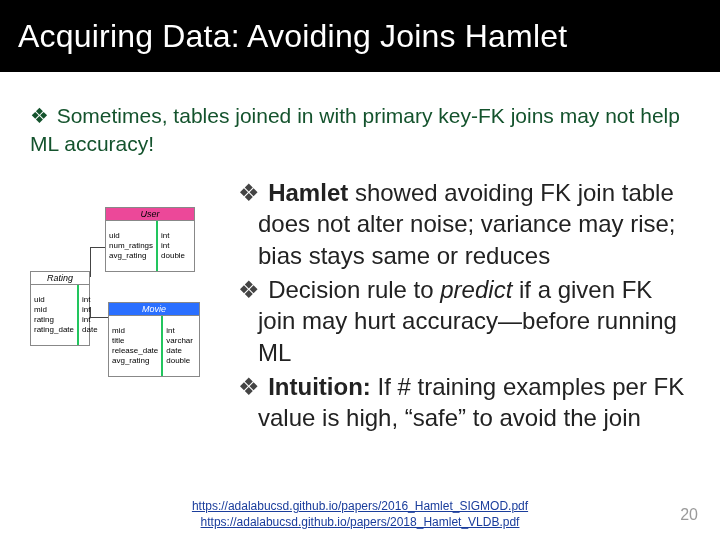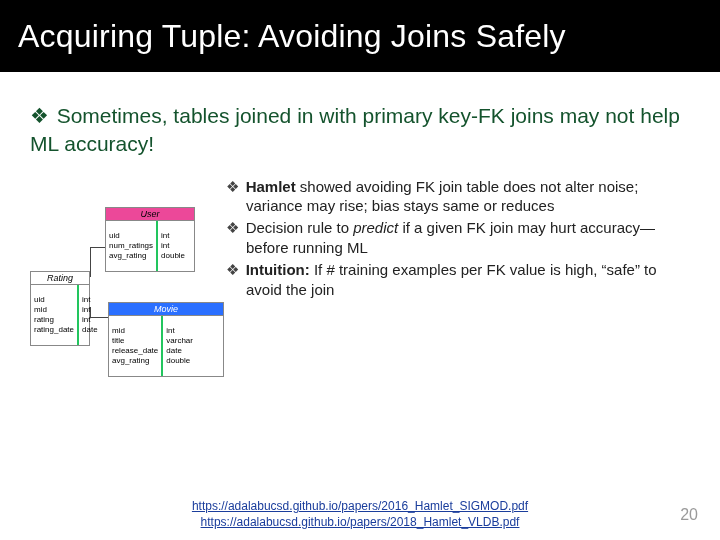--- a/index.html
+++ b/index.html
@@ -47,29 +47,30 @@
     border: 1px solid #888;
   }
   .tbl .hdr { font-style: italic; text-align: center; padding: 1px 4px; font-size: 9px; border-bottom:1px solid #888;}
   .tbl .cols { display:flex; }
   .tbl .c { padding: 10px 3px; font-size:8px; line-height:1.25; }
   .tbl .c + .c { border-left:2px solid #22c55e; }
   .rating { left:0; top:64px; width:60px; }
   .rating .hdr { background:#fff; }
   .user { left:75px; top:0; width:90px; }
   .user .hdr { background:#ec4899; color:#000; }
-  .movie { left:78px; top:95px; width:116px; }
+  .movie { left:78px; top:95px; width:92px; }
   .movie .hdr { background:#2a6fff; color:#fff; }
   .line { position:absolute; background:#444; }
   .right-list {
     flex: 1;
-    font-size: 15px;
+    font-size: 24px;
     color:#222;
     line-height: 1.32;
     padding-left: 6px;
+    margin-left: 12px;
   }
   .right-list .item { margin: 0 0 2px 0; text-indent:-20px; padding-left:20px;}
   .right-list .dia { color:#444; }
   .footer {
     position:absolute;
     left:0; right:0; bottom:10px;
     text-align:center;
     font-size:12px;
     color:#1a3d9c;
   }
@@ -81,21 +82,21 @@
     color:#9a9a9a;
     font-size:16px;
   }
   b { font-weight:700; }
   em { font-style: italic; }
 </style>
 </head>
 <body>
 
 <div class="title-bar">
-  <h1>Acquiring Tuple: Avoiding Joins Safely</h1>
+  <h1>Acquiring Data: Avoiding Joins Hamlet</h1>
 </div>
 
 <div class="content">
   <p class="bullet-main">
     <span class="dia">❖</span>
     <span>Sometimes, tables joined in with primary key-FK joins may not help ML accuracy!</span>
   </p>
 
   <div class="row2">
     <div class="diagram">

